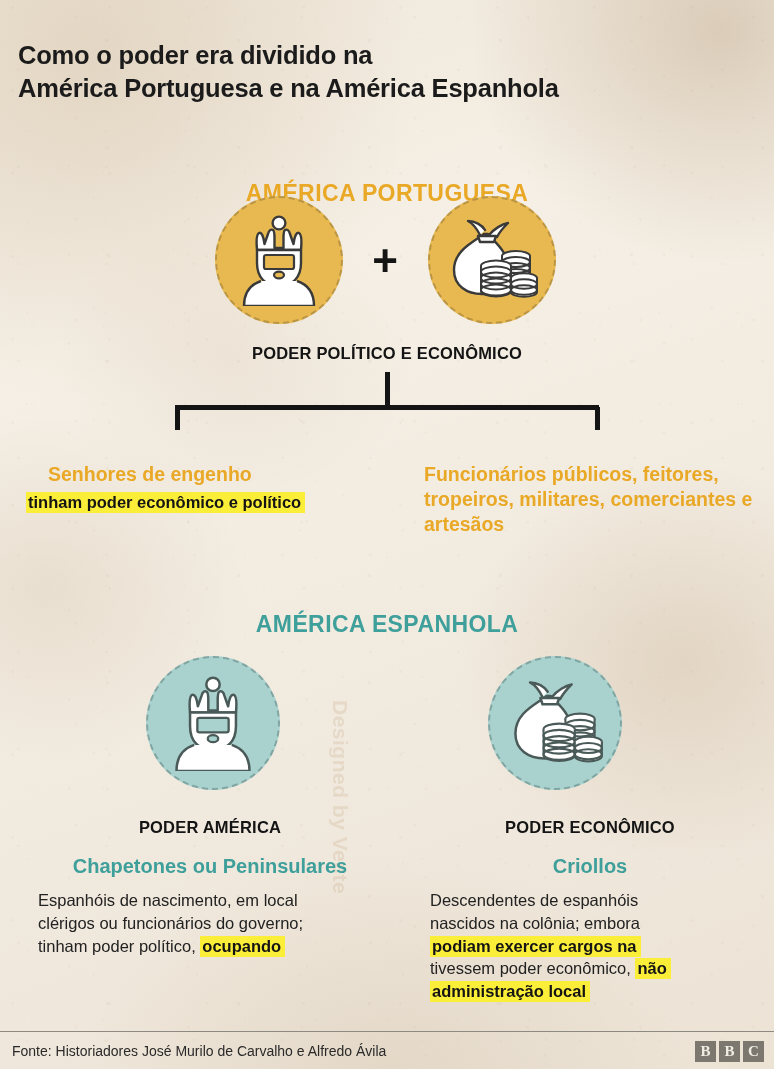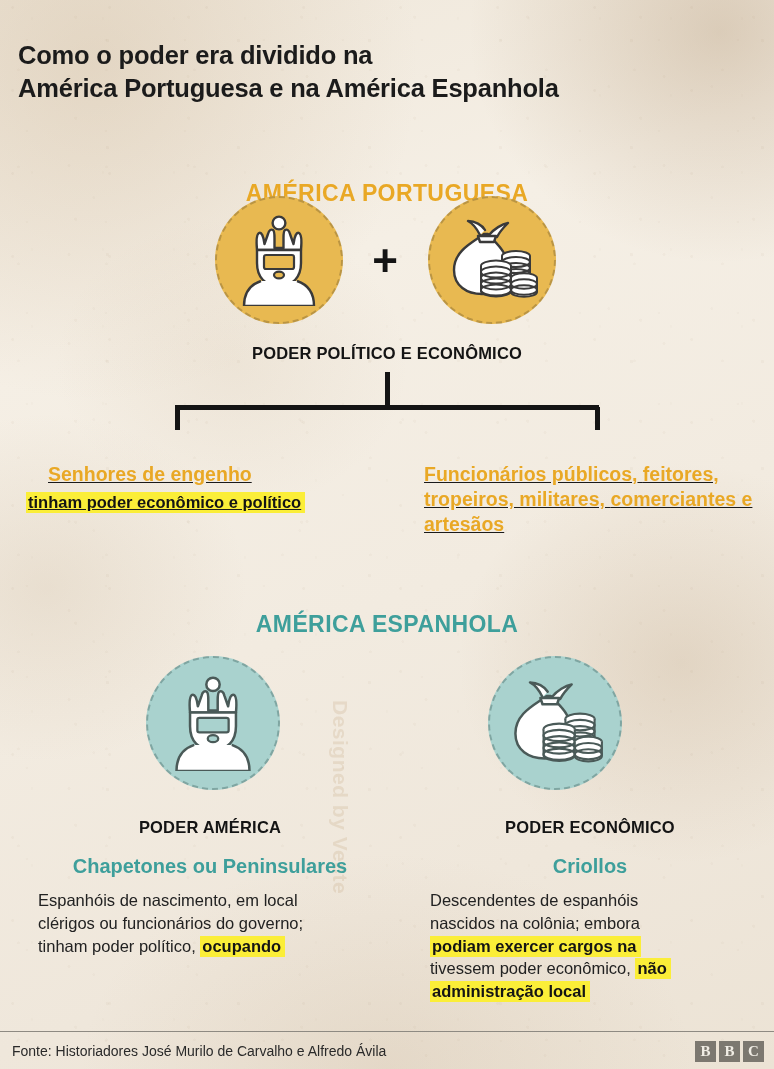--- a/index.html
+++ b/index.html
@@ -123,21 +123,21 @@
     font-size: 16.5px;
     font-weight: 700;
     letter-spacing: 0.2px;
     color: #141414;
   }
 
   
   #bracket { position: absolute; left: 0; top: 370px; }
 
   
-  .branch { position: absolute; text-decoration: underline; }
+  .branch { position: absolute; }
   #pt-branch-left  { left: 26px;  top: 462px; width: 380px; }
   #pt-branch-right { left: 424px; top: 462px; width: 336px; }
 
   .branch-heading {
     font-size: 19.5px;
     font-weight: 700;
     line-height: 1.28;
     color: #e9a825;
   }
   #pt-branch-left .branch-heading { padding-left: 22px; }

